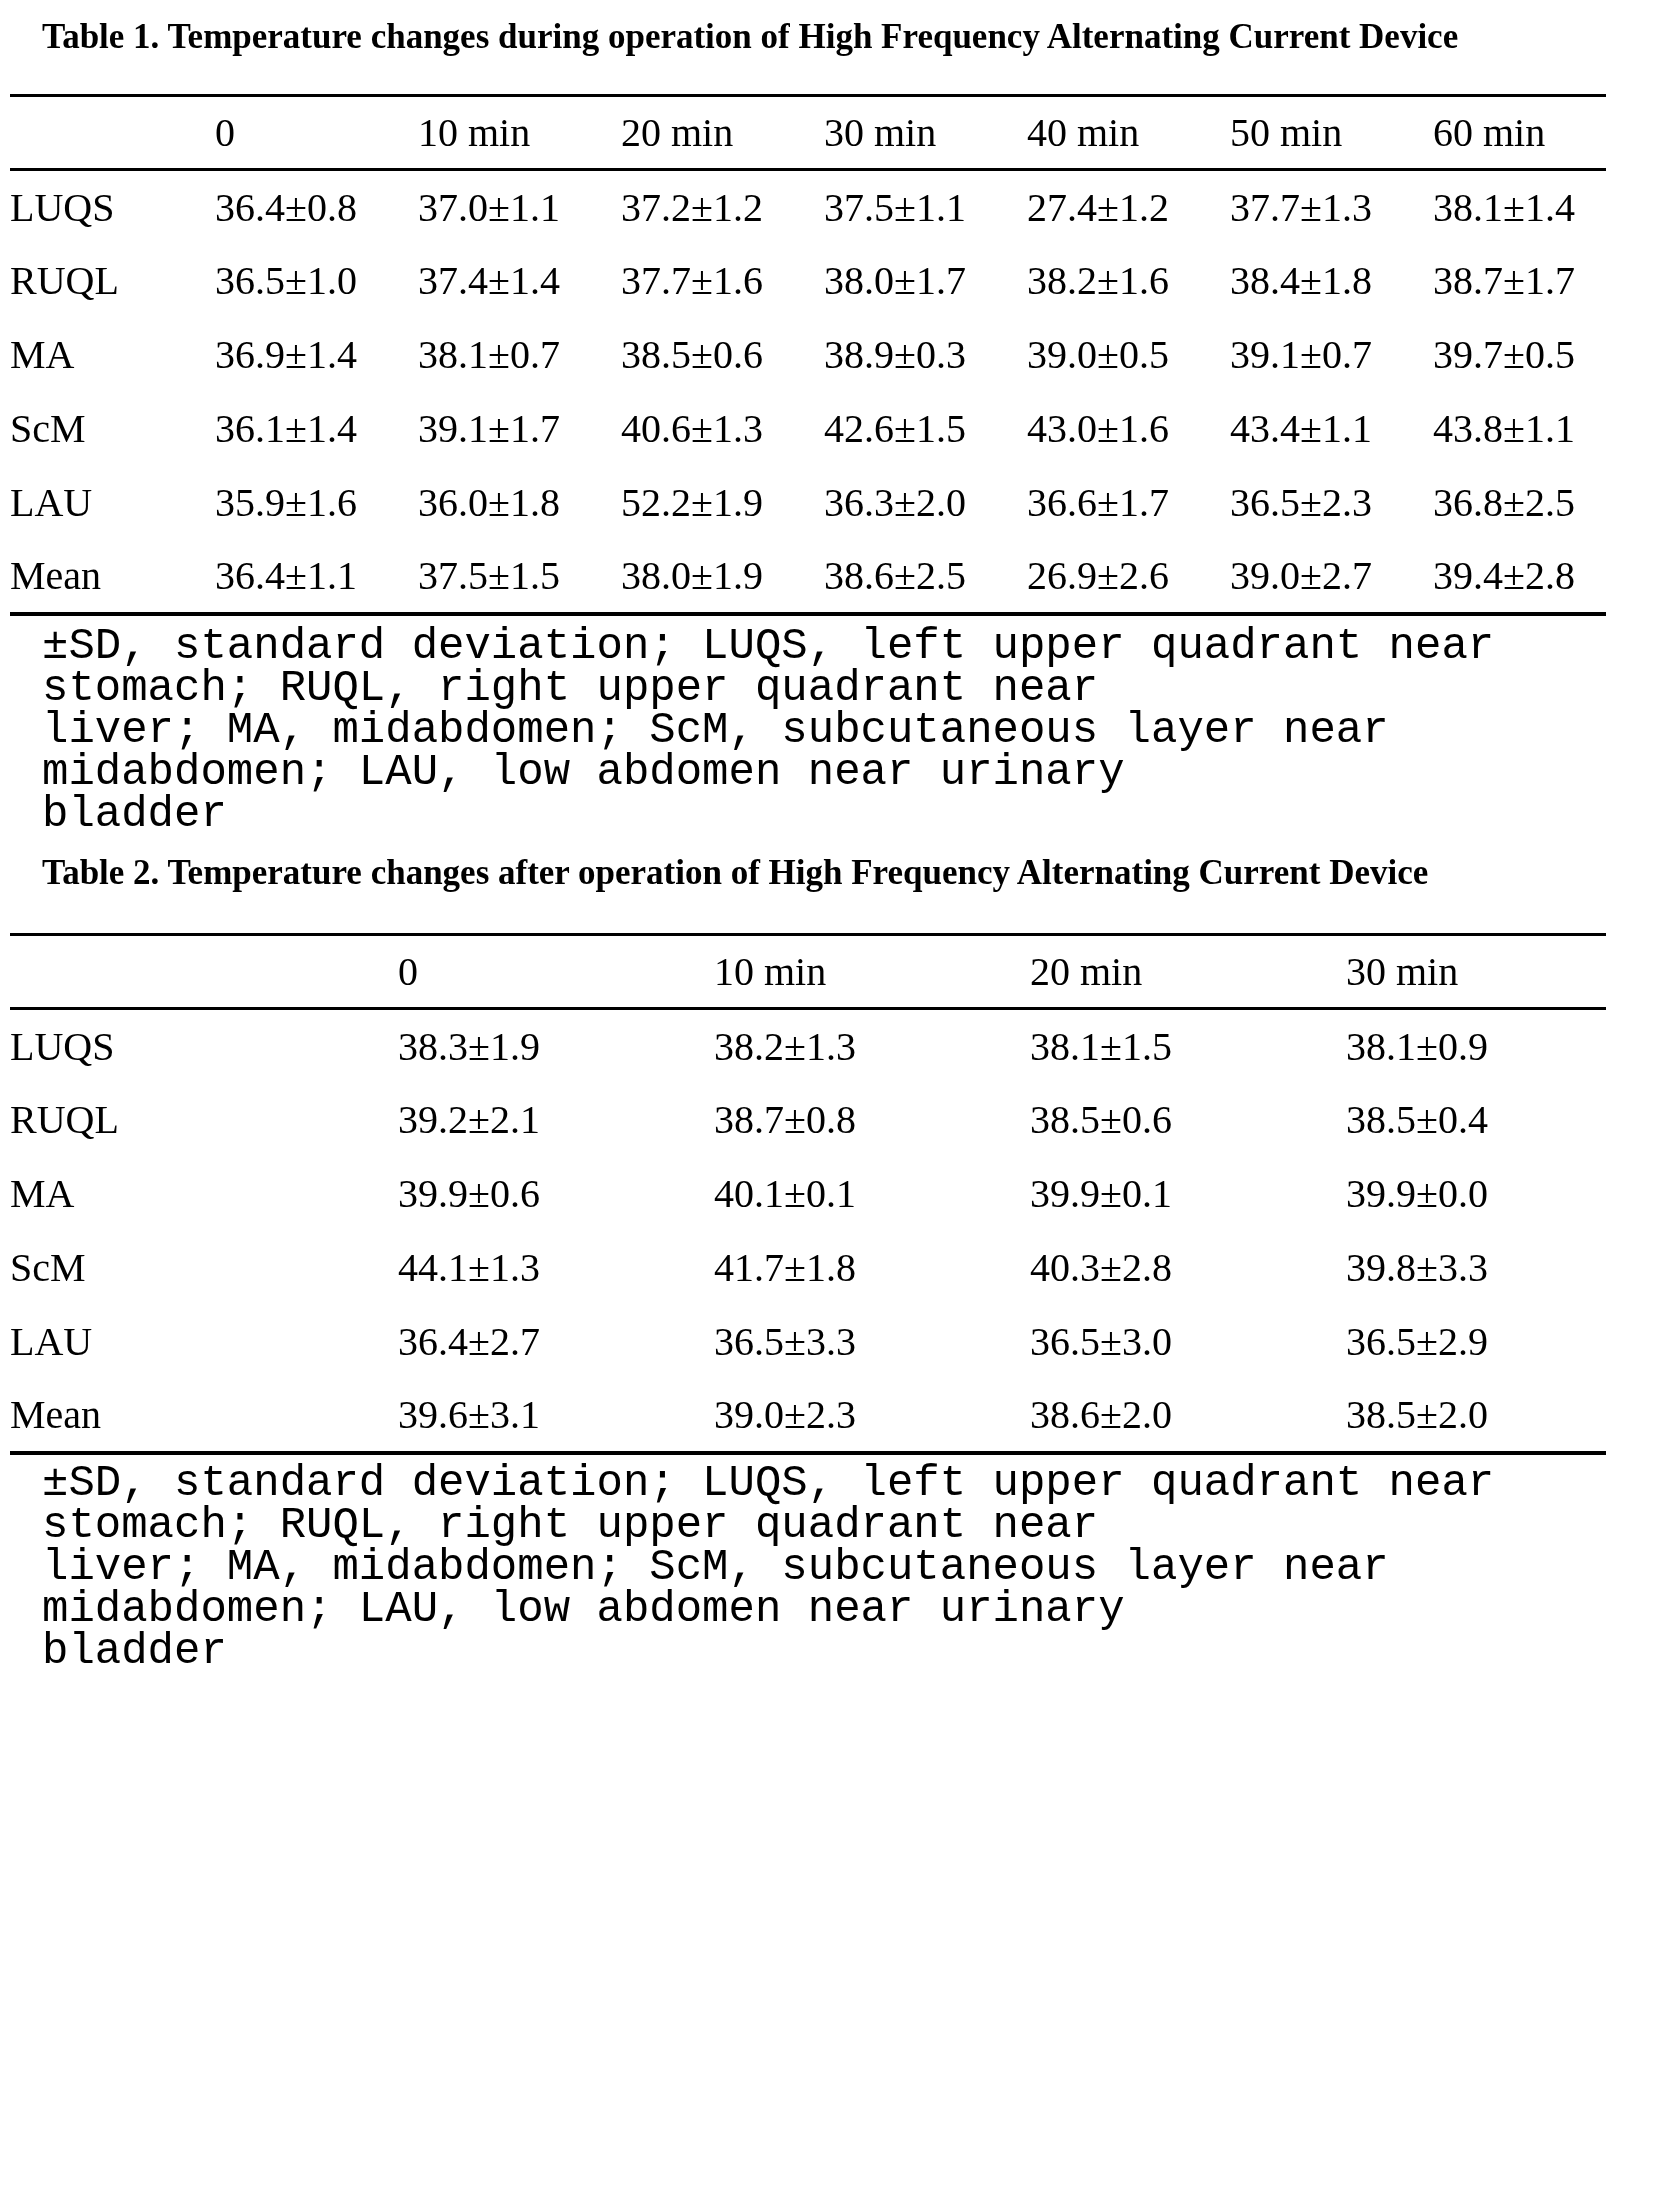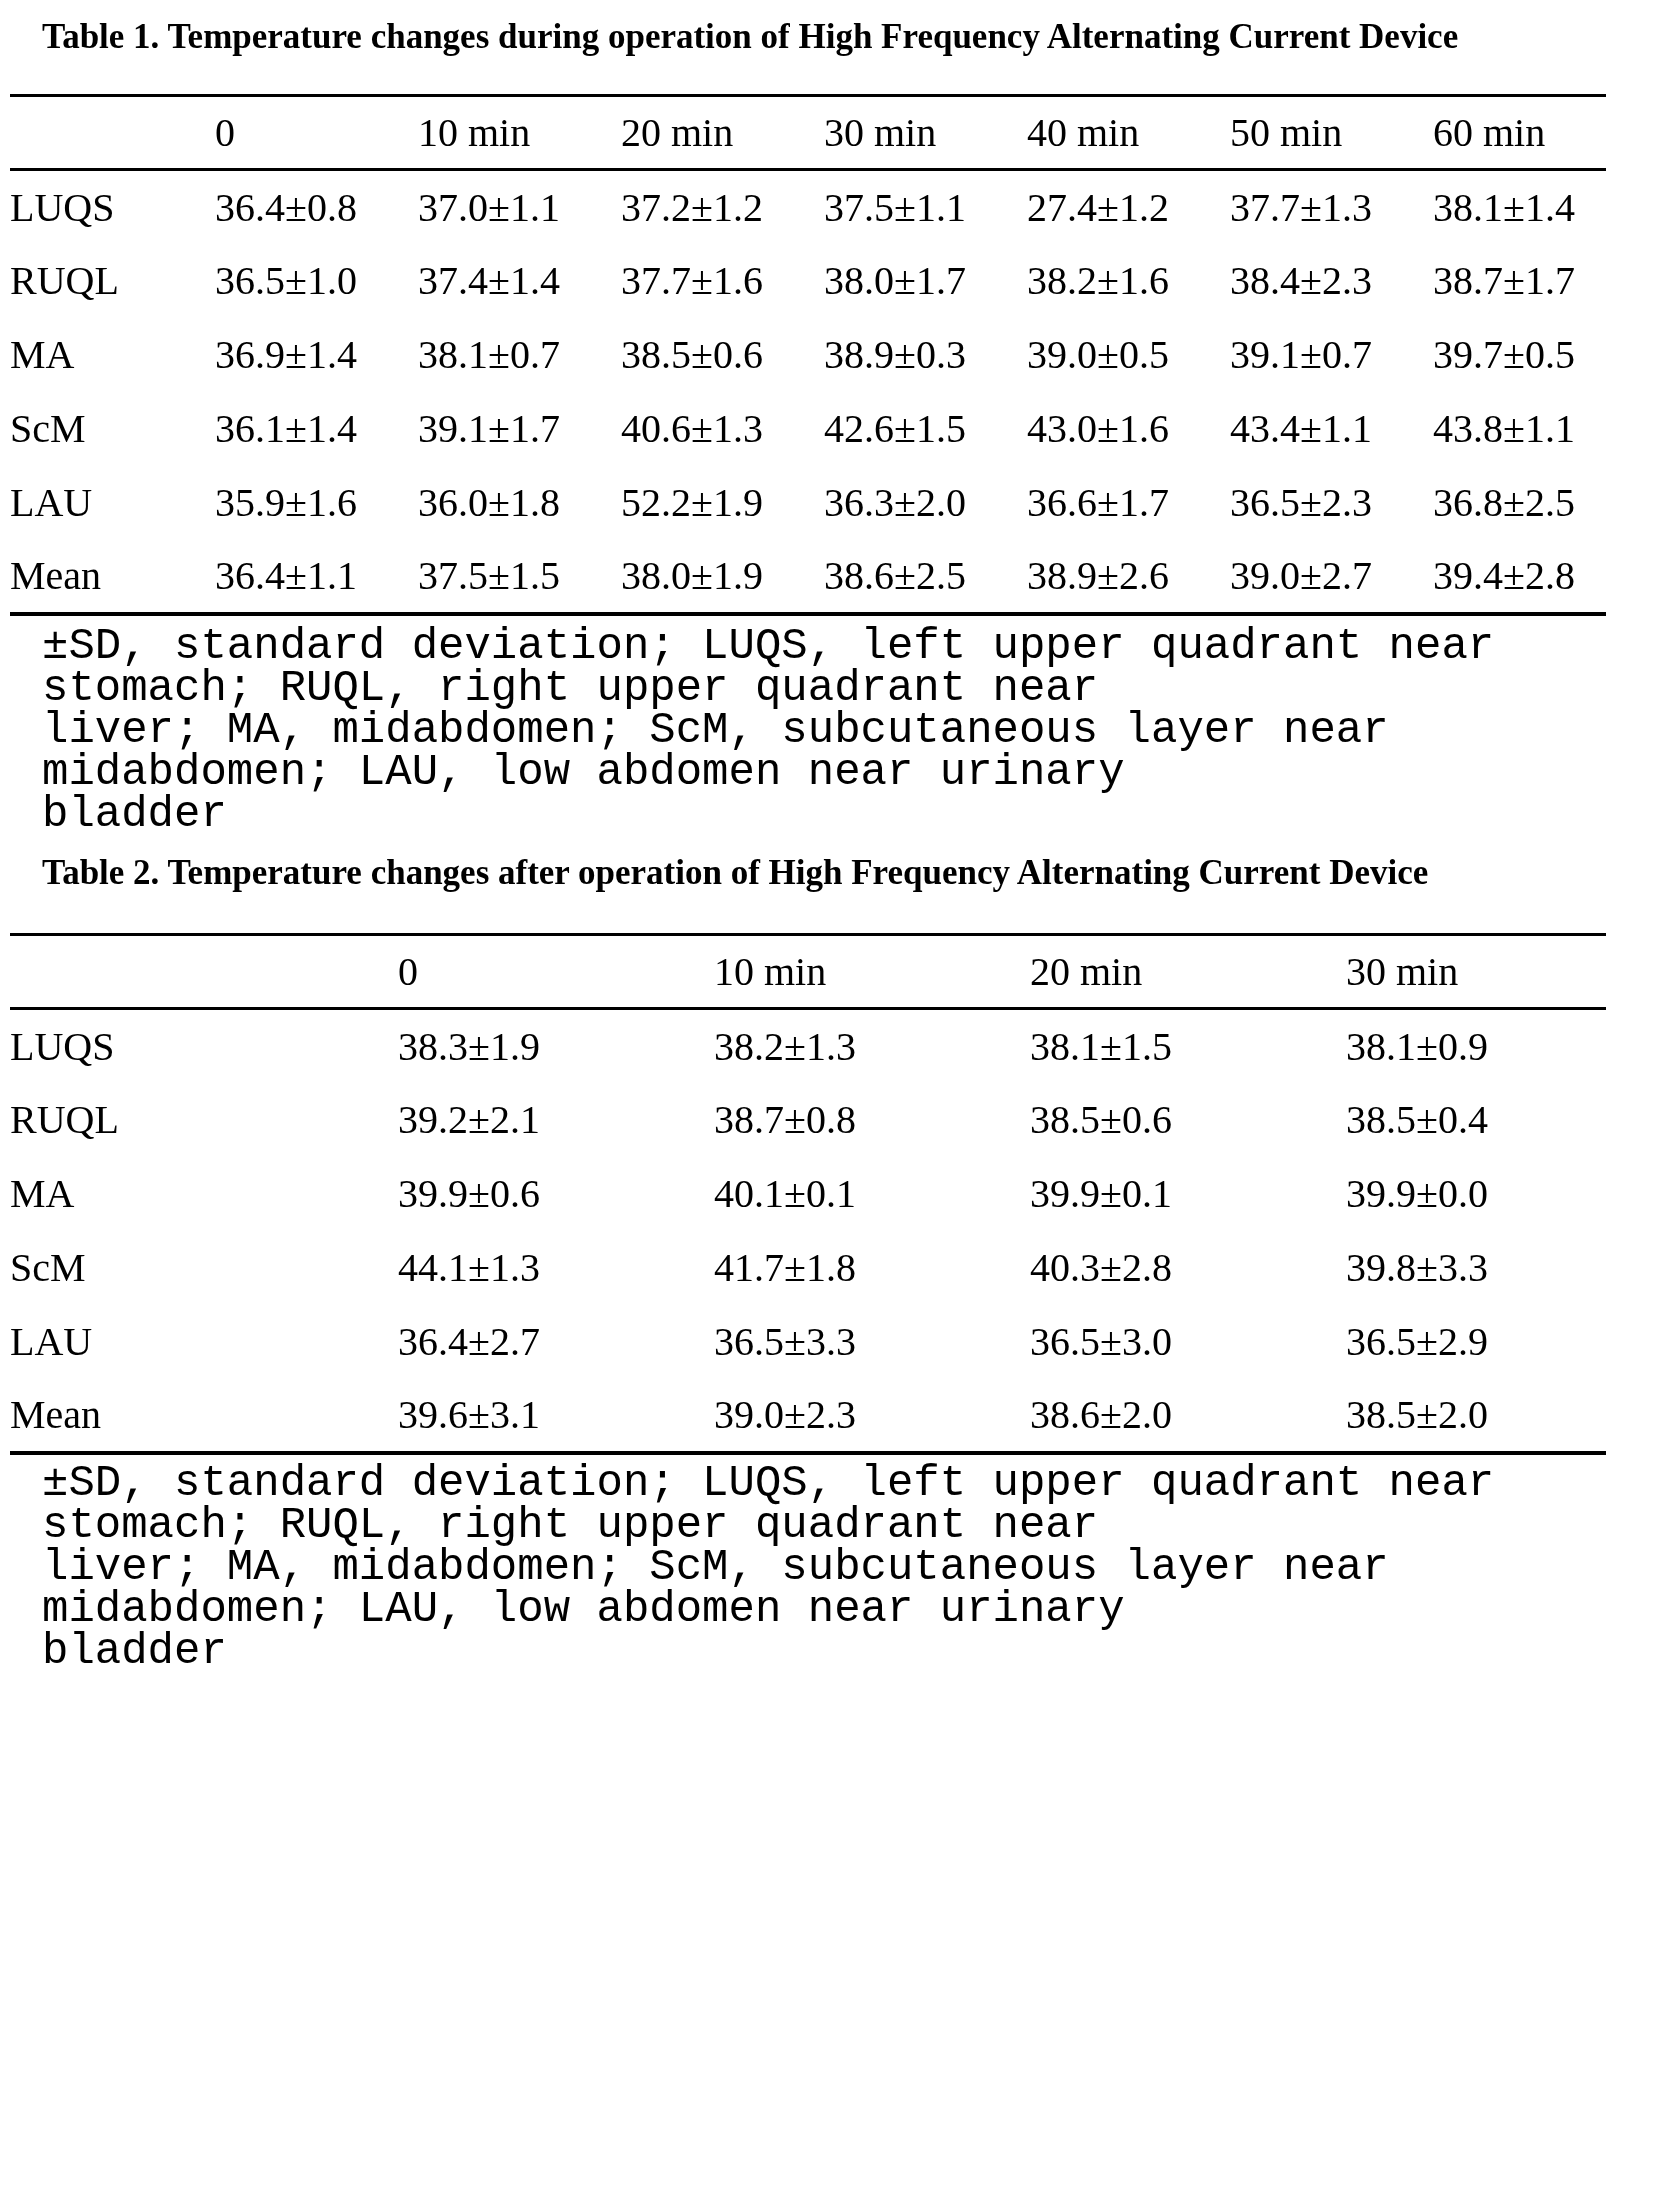--- a/index.html
+++ b/index.html
@@ -104,21 +104,21 @@
       <td>37.7±1.3</td>
       <td>38.1±1.4</td>
     </tr>
     <tr>
       <td class="row-label">RUQL</td>
       <td>36.5±1.0</td>
       <td>37.4±1.4</td>
       <td>37.7±1.6</td>
       <td>38.0±1.7</td>
       <td>38.2±1.6</td>
-      <td>38.4±2.3</td>
+      <td>38.4±1.8</td>
       <td>38.7±1.7</td>
     </tr>
     <tr>
       <td class="row-label">MA</td>
       <td>36.9±1.4</td>
       <td>38.1±0.7</td>
       <td>38.5±0.6</td>
       <td>38.9±0.3</td>
       <td>39.0±0.5</td>
       <td>39.1±0.7</td>
@@ -143,21 +143,21 @@
       <td>36.6±1.7</td>
       <td>36.5±2.3</td>
       <td>36.8±2.5</td>
     </tr>
     <tr>
       <td class="row-label">Mean</td>
       <td>36.4±1.1</td>
       <td>37.5±1.5</td>
       <td>38.0±1.9</td>
       <td>38.6±2.5</td>
-      <td>38.9±2.6</td>
+      <td>26.9±2.6</td>
       <td>39.0±2.7</td>
       <td>39.4±2.8</td>
     </tr>
   </tbody>
 </table>
 
 <div class="footnote" id="fn1">±SD, standard deviation; LUQS, left upper quadrant near stomach; RUQL, right upper quadrant near
 liver; MA, midabdomen; ScM, subcutaneous layer near midabdomen; LAU, low abdomen near urinary
 bladder</div>
 

